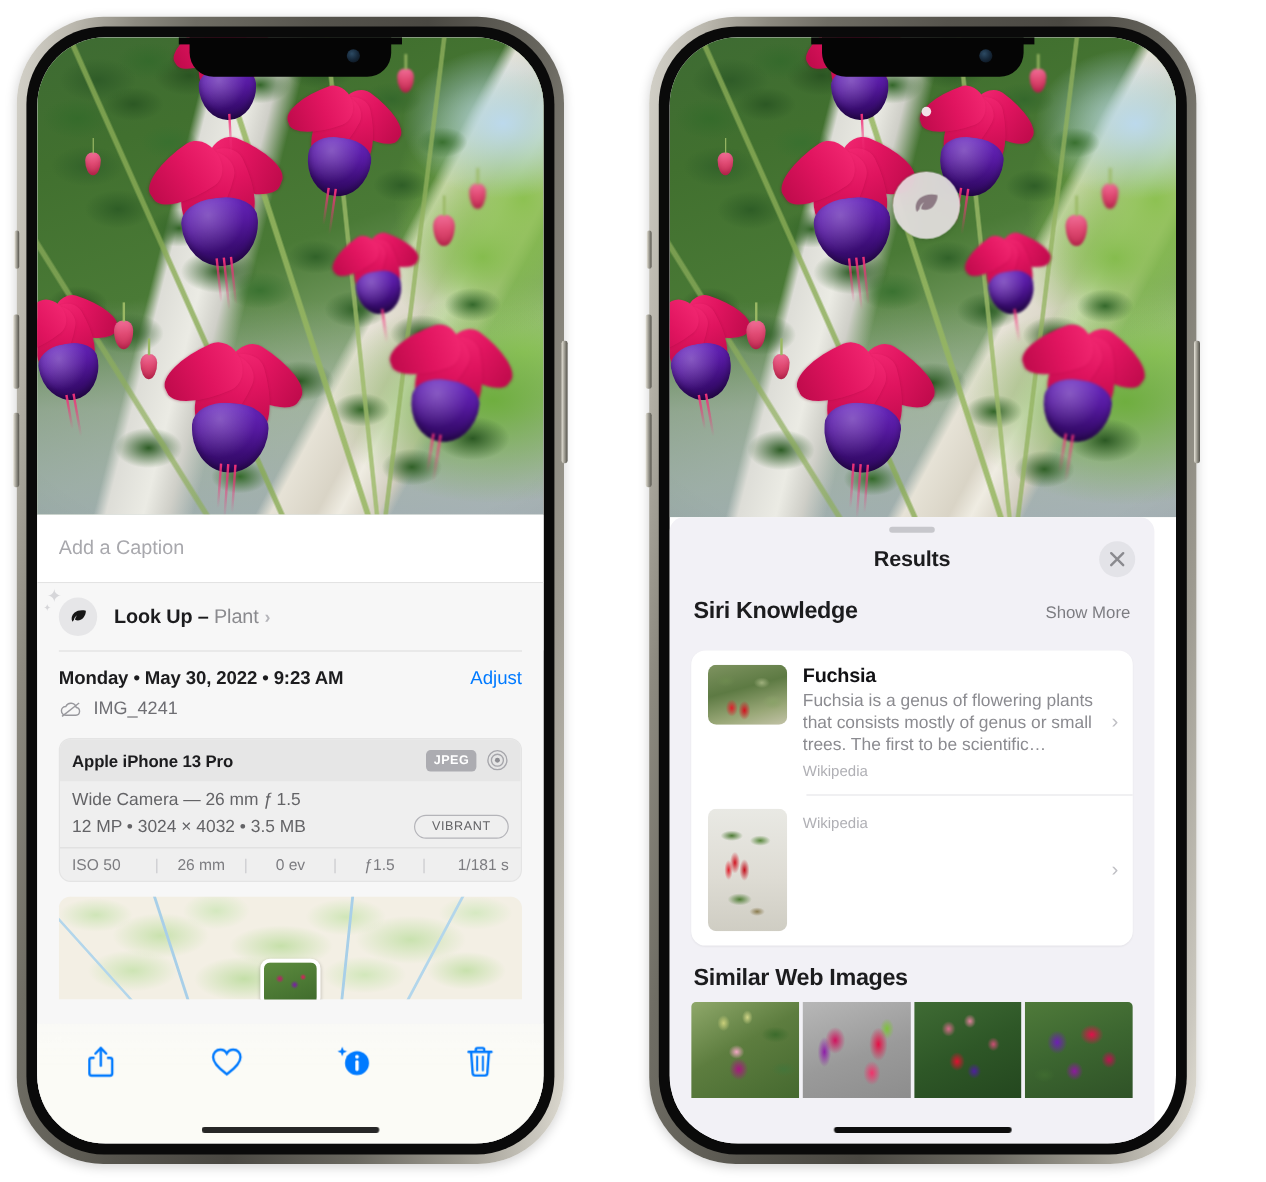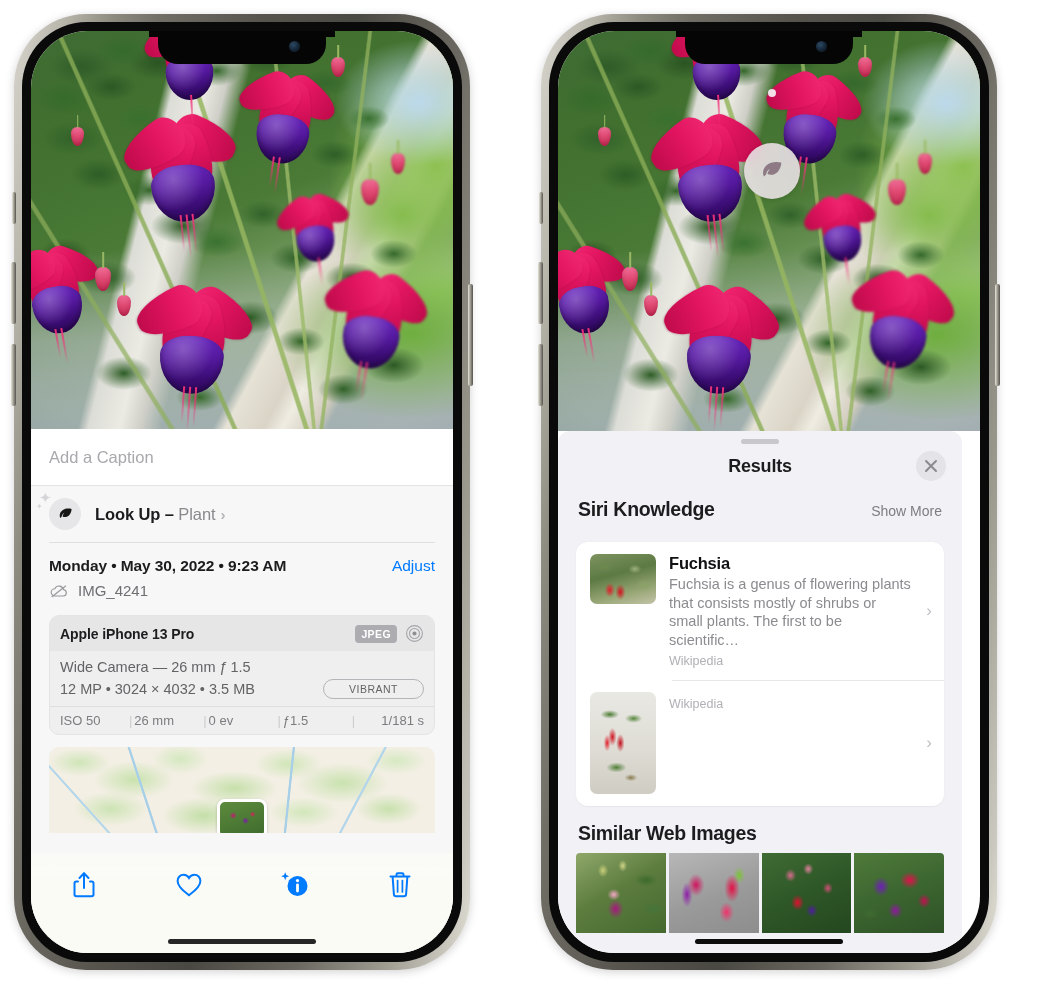--- a/index.html
+++ b/index.html
@@ -387,31 +387,31 @@
     justify-content: space-between;
     margin-top: 4px;
   }
   .exif-line2 { font-size: 14.5px; color: #636366; }
   .pill-vibrant {
     border: 1px solid #b4b4b9;
     color: #636366;
     border-radius: 11px;
     font-size: 10.5px;
     letter-spacing: 0.5px;
-    padding: 3px 25px;
+    padding: 3px 14px;
   }
   .exif-foot {
     display: flex;
     align-items: center;
     border-top: 1px solid #dedede;
     padding: 6px 10px;
     font-size: 13px;
     color: #7c7c80;
   }
-  .exif-foot span.v { flex: 1; text-align: left; }
+  .exif-foot span.v { flex: 1; text-align: center; }
   .exif-foot span.v:first-child { text-align: left; }
   .exif-foot span.v:last-child  { text-align: right; }
   .exif-foot span.sep2 { color: #cdcdd0; padding: 0 2px; }
 
   
   .map-card {
     margin: 12px 18px 0 18px;
     height: 86px;
     border-radius: 10px 10px 0 0;
     overflow: hidden;
@@ -1035,21 +1035,21 @@
           <div class="sec-head">
             <div class="sec-title">Siri Knowledge</div>
             <div class="sec-more">Show More</div>
           </div>
 
           <div class="card">
             <div class="kcell">
               <div class="kthumb t1"></div>
               <div class="kbody">
                 <div class="ktitle">Fuchsia</div>
-                <div class="kdesc">Fuchsia is a genus of flowering plants that consists mostly of shrubs or small plants. The first to be scientific…</div>
+                <div class="kdesc">Fuchsia is a genus of flowering plants that consists mostly of genus or small trees. The first to be scientific…</div>
                 <div class="ksrc">Wikipedia</div>
               </div>
               <div class="kchev">›</div>
             </div>
             <div class="kcell">
               <div class="kthumb t2"></div>
               <div class="kbody">
                 <div class="ksrc">Wikipedia</div>
               </div>
               <div class="kchev">›</div>

